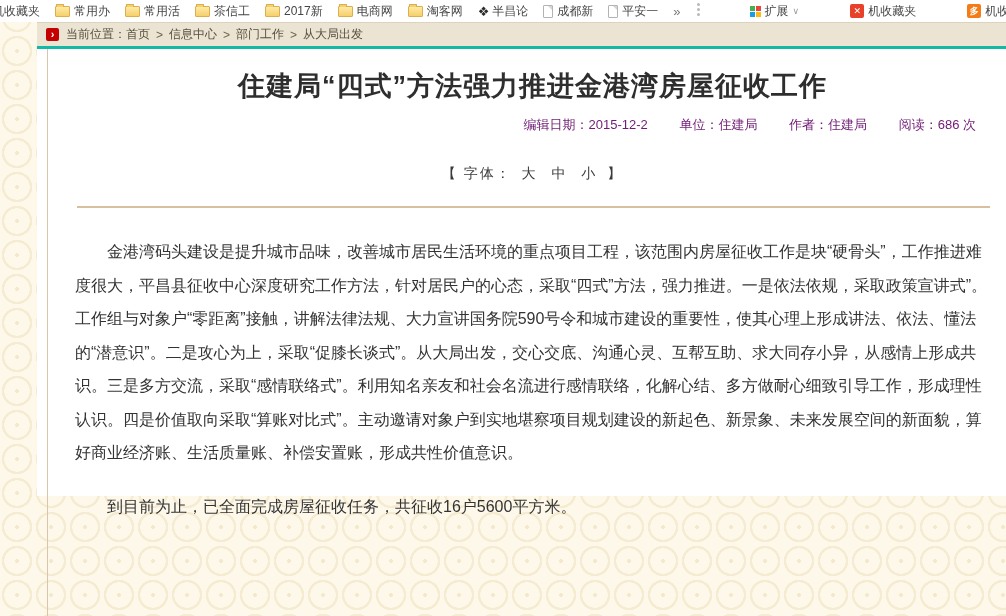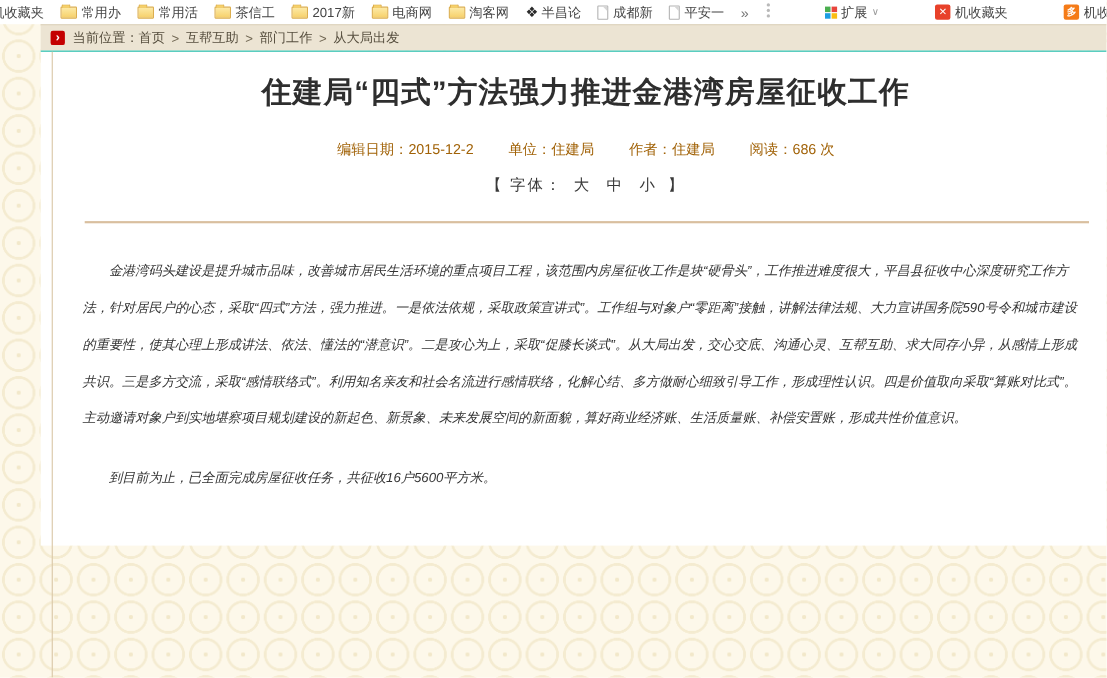--- a/index.html
+++ b/index.html
@@ -48,32 +48,32 @@
   .page-container{ margin-left:37px; width:969px; height:594px; }
   .breadcrumb-bar{
     height:24px; background:#ece4d3; border-top:1px solid #ddd3bd;
     display:flex; align-items:center; font-size:12px; color:#564e3e; padding-left:9px;
   }
   .crumb-ico{ width:13px; height:13px; background:#c40000; border-radius:2px; color:#fff;
     font-size:11px; line-height:12px; text-align:center; font-weight:bold; margin-right:7px; flex:0 0 auto; }
   .crumb-sep{ margin:0 6px; color:#6e6450; }
   .crumb-link{ cursor:pointer; }
 
-  .content-white{ background:#fff; border-top:1px solid #14b8a6; height:450px; }
+  .content-white{ background:#fff; border-top:3px solid #14b8a6; height:450px; }
   .article-box{ border-left:1px solid #d9c6a6; margin-left:10px; height:569px; padding:0 16px 0 27px; }
 
   .article-title{ text-align:center; font-size:27px; font-weight:bold; color:#2e2e2e;
     padding-top:19px; letter-spacing:1px; }
-  .meta-row{ text-align:center; margin-top:25px; font-size:13px; color:#a16207; }
+  .meta-row{ text-align:right; margin-top:12px; font-size:13px; color:#701a75; }
   .meta-group{ margin:0 14px; }
-  .font-row{ text-align:center; margin-top:15px; font-size:14px; color:#3a3a3a; letter-spacing:2px; }
+  .font-row{ text-align:center; margin-top:31px; font-size:14px; color:#3a3a3a; letter-spacing:2px; }
   .font-size-btn{ cursor:pointer; margin:0 4px; }
   .rule{ border:none; border-top:2px solid #d9bf9f; margin:23px 0 0 2px; }
 
-  .body-text{ margin-top:27px; font-size:12px; line-height:33.5px; color:#333;font-style:italic; }
+  .body-text{ margin-top:27px; font-size:16px; line-height:33.5px; color:#333; }
   .body-text p{ margin:0 0 20px 0; text-indent:2em; }
 </style>
 </head>
 <body>
 
 <div class="bookmarks-bar">
   <span class="bm-item" style="margin-left:-8px;">
       <span>机收藏夹</span>
     </span>
 
@@ -144,21 +144,21 @@
   </span>
 </div>
 
 <div class="page-container">
 
   <div class="breadcrumb-bar">
     <span class="crumb-ico">›</span>
     <span>当前位置：</span>
     <span class="crumb-link">首页</span>
     <span class="crumb-sep">&gt;</span>
-    <span class="crumb-link">互帮互助</span>
+    <span class="crumb-link">信息中心</span>
     <span class="crumb-sep">&gt;</span>
     <span class="crumb-link">部门工作</span>
     <span class="crumb-sep">&gt;</span>
     <span class="crumb-link">从大局出发</span>
   </div>
 
   <div class="content-white">
     <div class="article-box">
 
       <div class="article-title">住建局“四式”方法强力推进金港湾房屋征收工作</div>

